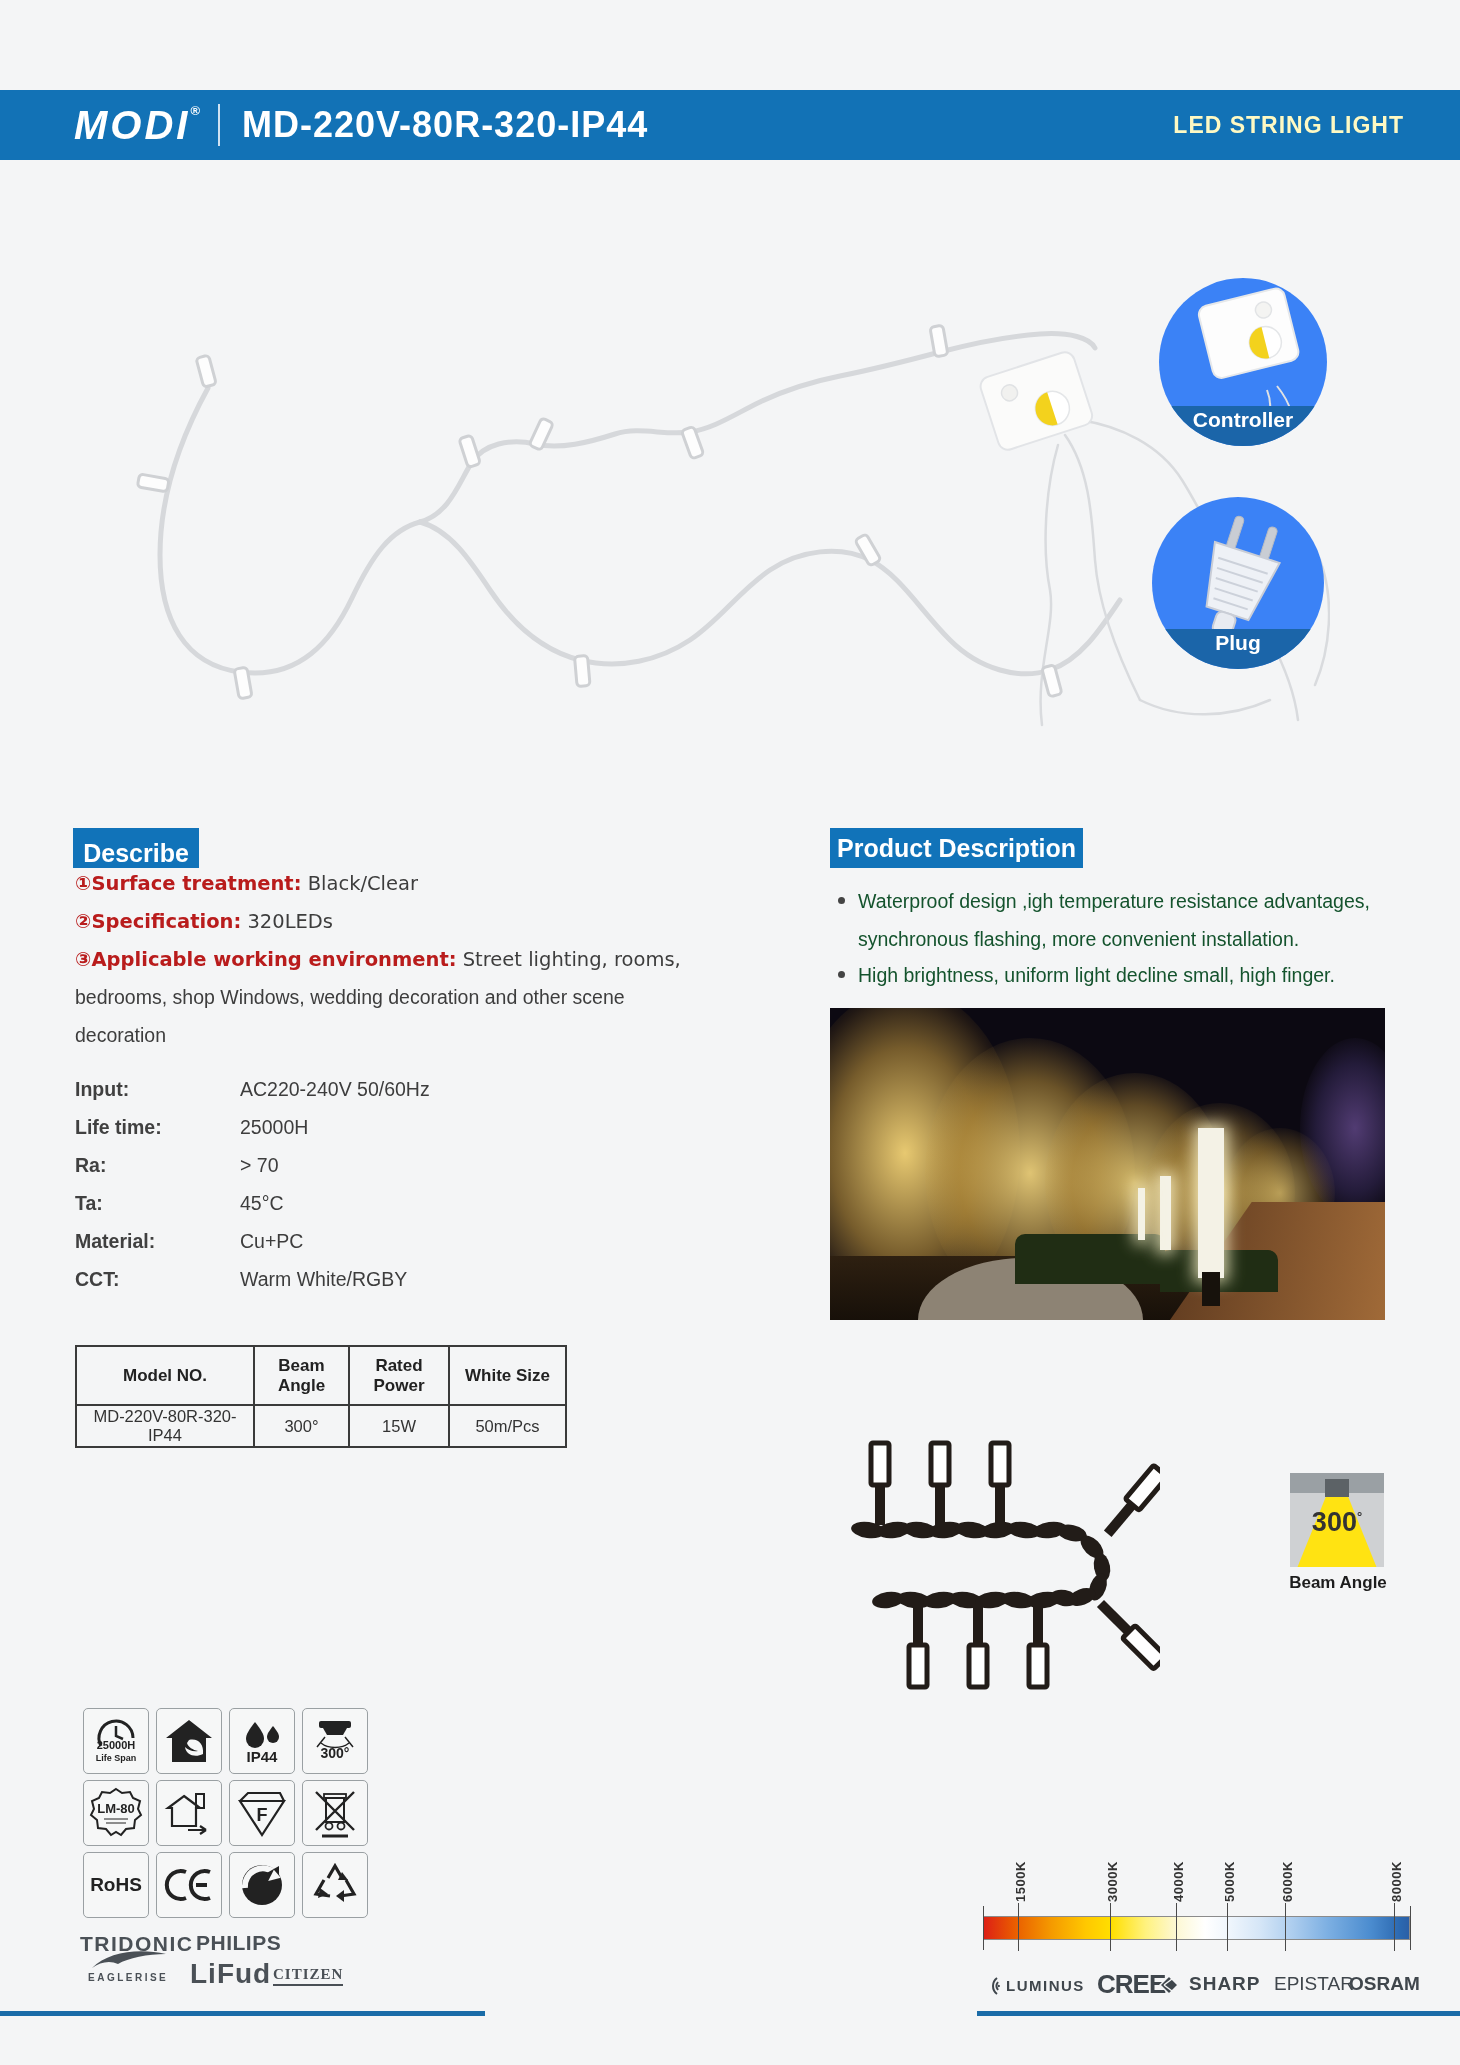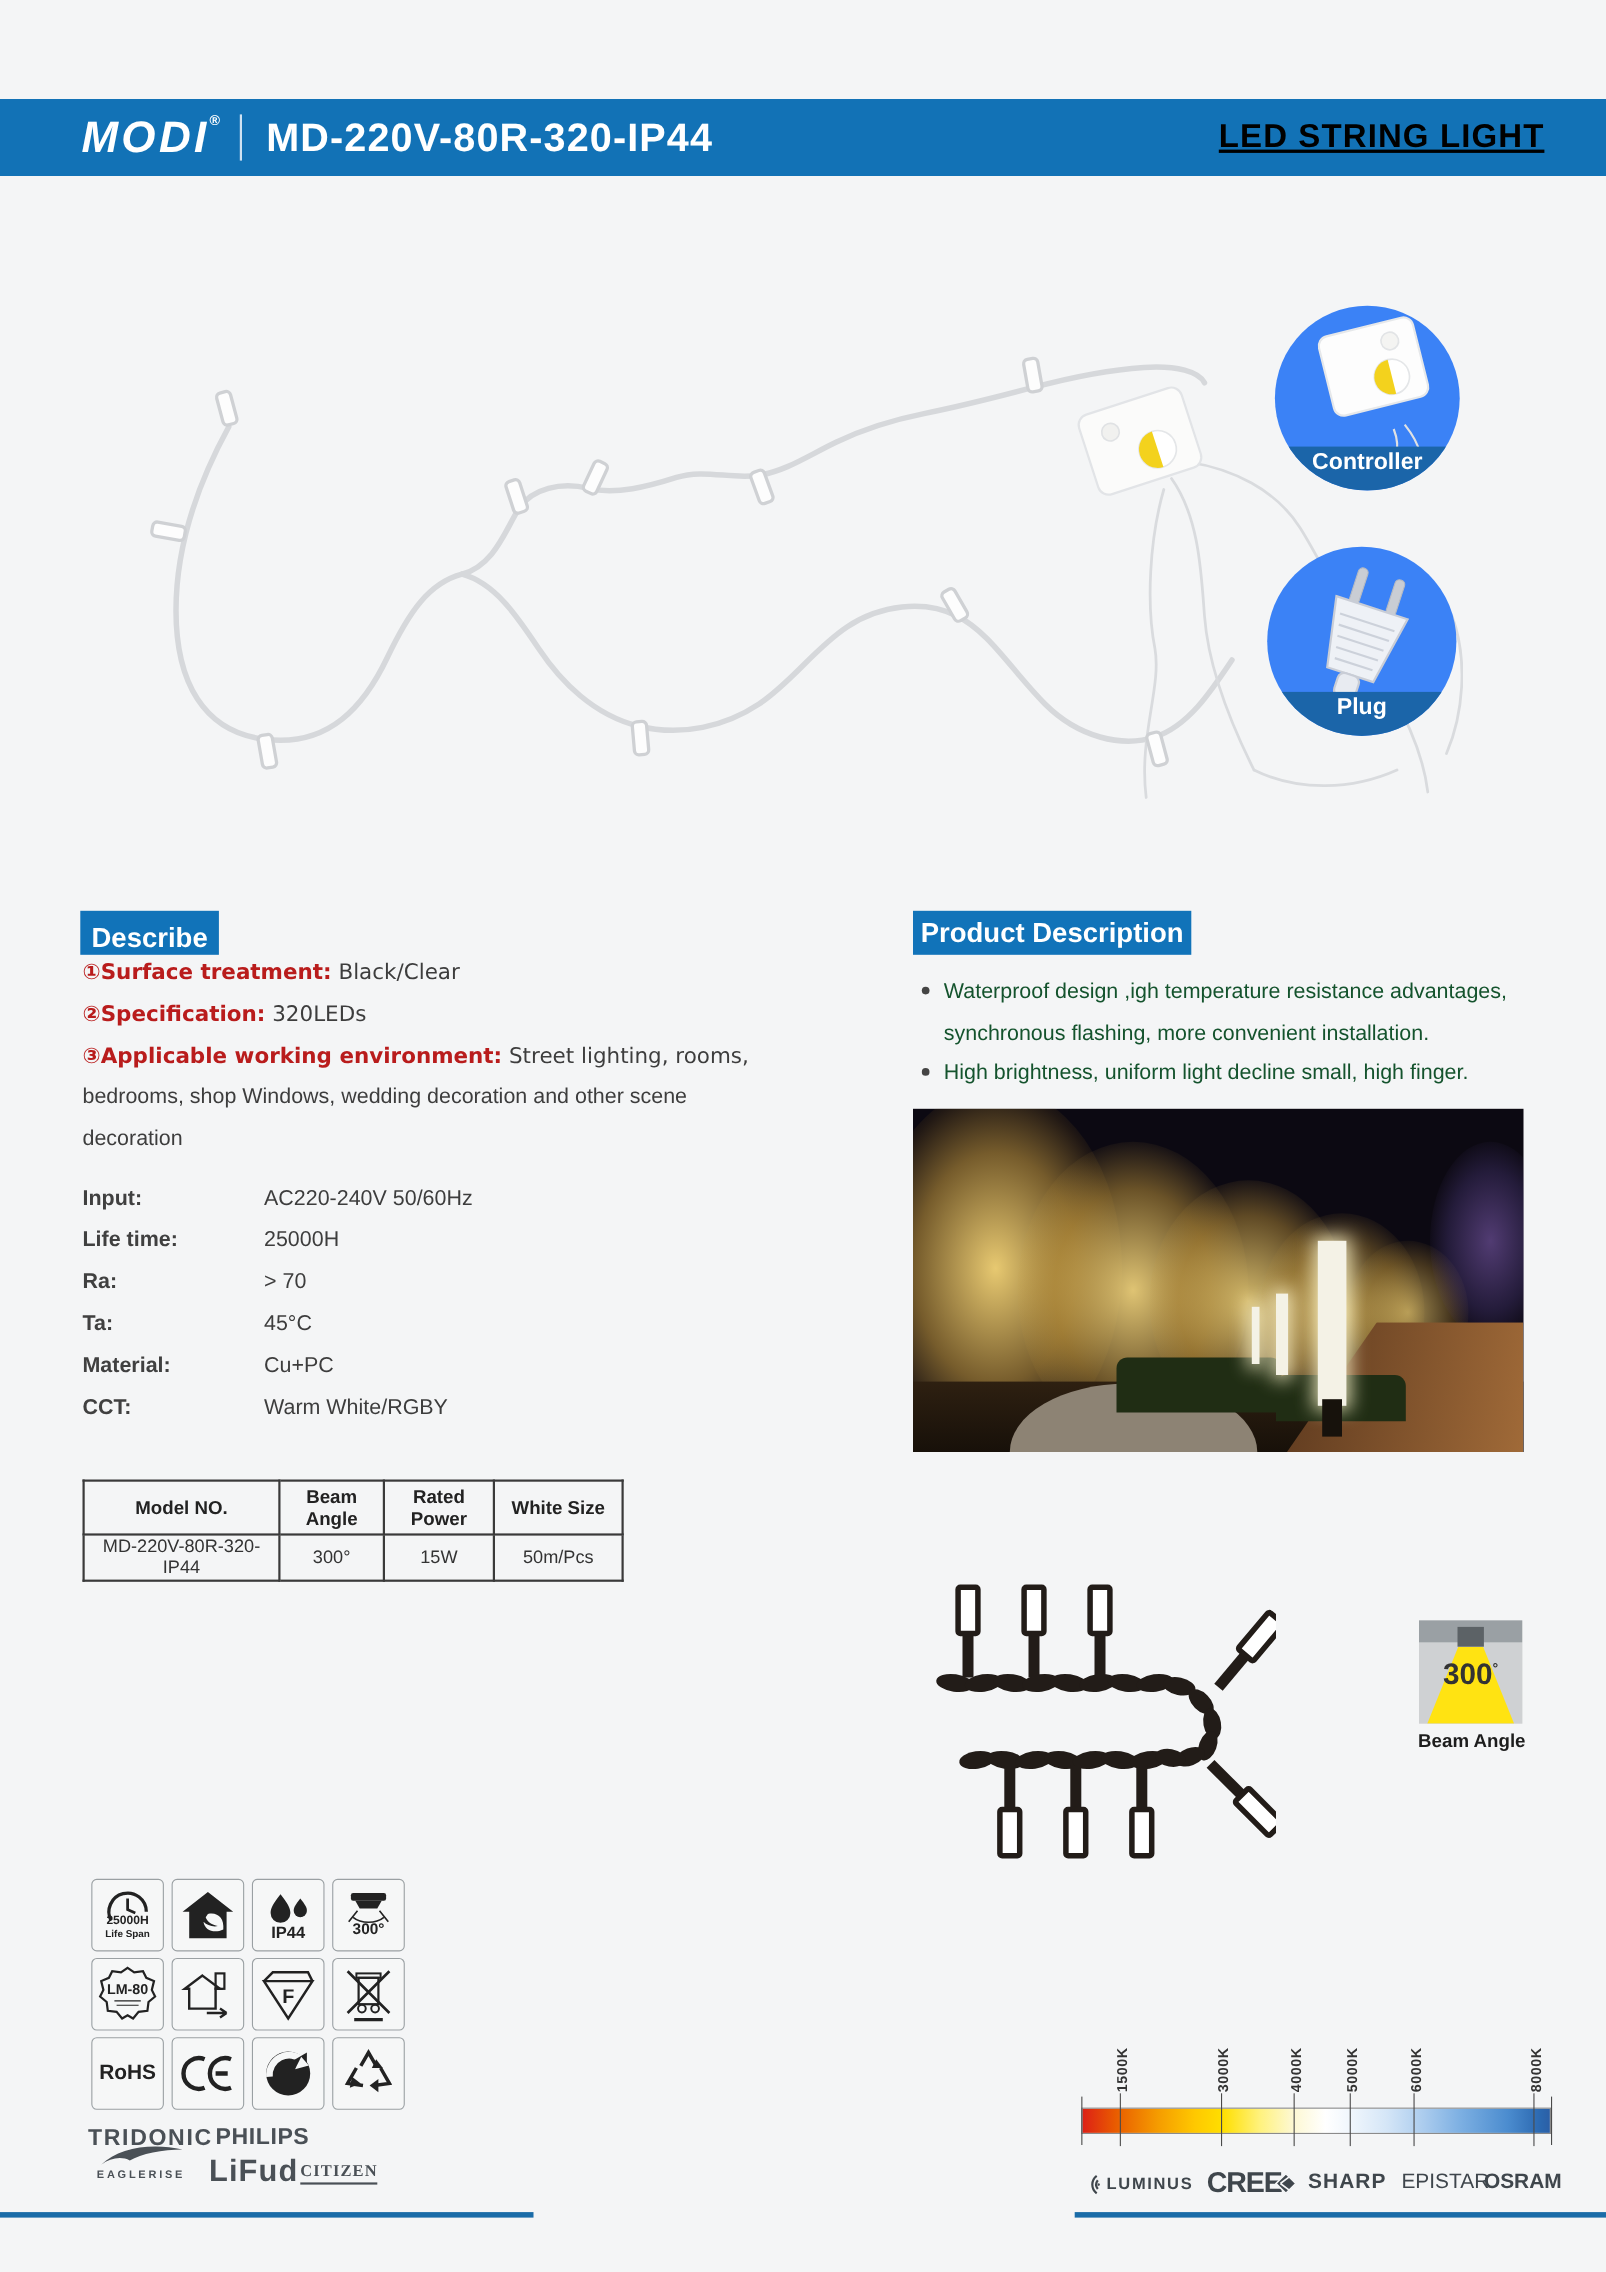--- a/index.html
+++ b/index.html
@@ -11,22 +11,22 @@
   .abs { position:absolute; }
 
   
   .header { position:absolute; left:0; top:90px; width:1460px; height:70px;
             background:#1272b6; display:flex; align-items:center; }
   .brand { font-style:italic; font-weight:bold; font-size:40px; color:#fff;
            letter-spacing:3px; margin-left:74px; }
   .brand sup { font-size:13px; font-style:normal; vertical-align:24px; letter-spacing:0; }
   .hdr-divider { width:2px; height:42px; background:#cfe2f2; margin:0 22px 0 18px; }
   .hdr-model { font-weight:bold; font-size:36px; color:#fff; letter-spacing:1px; }
-  .hdr-product { position:absolute; right:56px; font-weight:bold; font-size:30px;
-                 color:#000000; letter-spacing:1px;text-decoration:underline; }
+  .hdr-product { position:absolute; right:56px; font-weight:bold; font-size:23px;
+                 color:#fef9c3; letter-spacing:1px; }
 
   
   .callout { position:absolute; border-radius:50%; background:#3b82f6; overflow:hidden; }
   .callout .band { position:absolute; left:0; right:0; bottom:0; height:40px;
                    background:#1b65a9; display:flex; align-items:flex-start; justify-content:center; }
   .callout .band span { color:#fff; font-weight:bold; font-size:21px; margin-top:2px; }
 
   
   .sec-title { position:absolute; background:#1173b9; color:#fff; font-weight:bold;
                font-size:25px; display:flex; align-items:center; justify-content:center; }
@@ -230,21 +230,21 @@
 </div>
 
 <table class="model">
   <colgroup>
       <col style="width:178px">
       <col style="width:95px">
       <col style="width:100px">
       <col style="width:117px">
     </colgroup>
   <tbody>
-      <tr style="height:49px;">
+      <tr style="height:59px;">
     <th>Model NO.</th>
     <th>Beam  Angle</th>
     <th>Rated Power</th>
     <th>White Size</th>
   </tr>
   <tr style="height:42px;">
     <td>MD-220V-80R-320-IP44</td>
     <td>300°</td>
     <td>15W</td>
     <td>50m/Pcs</td>

